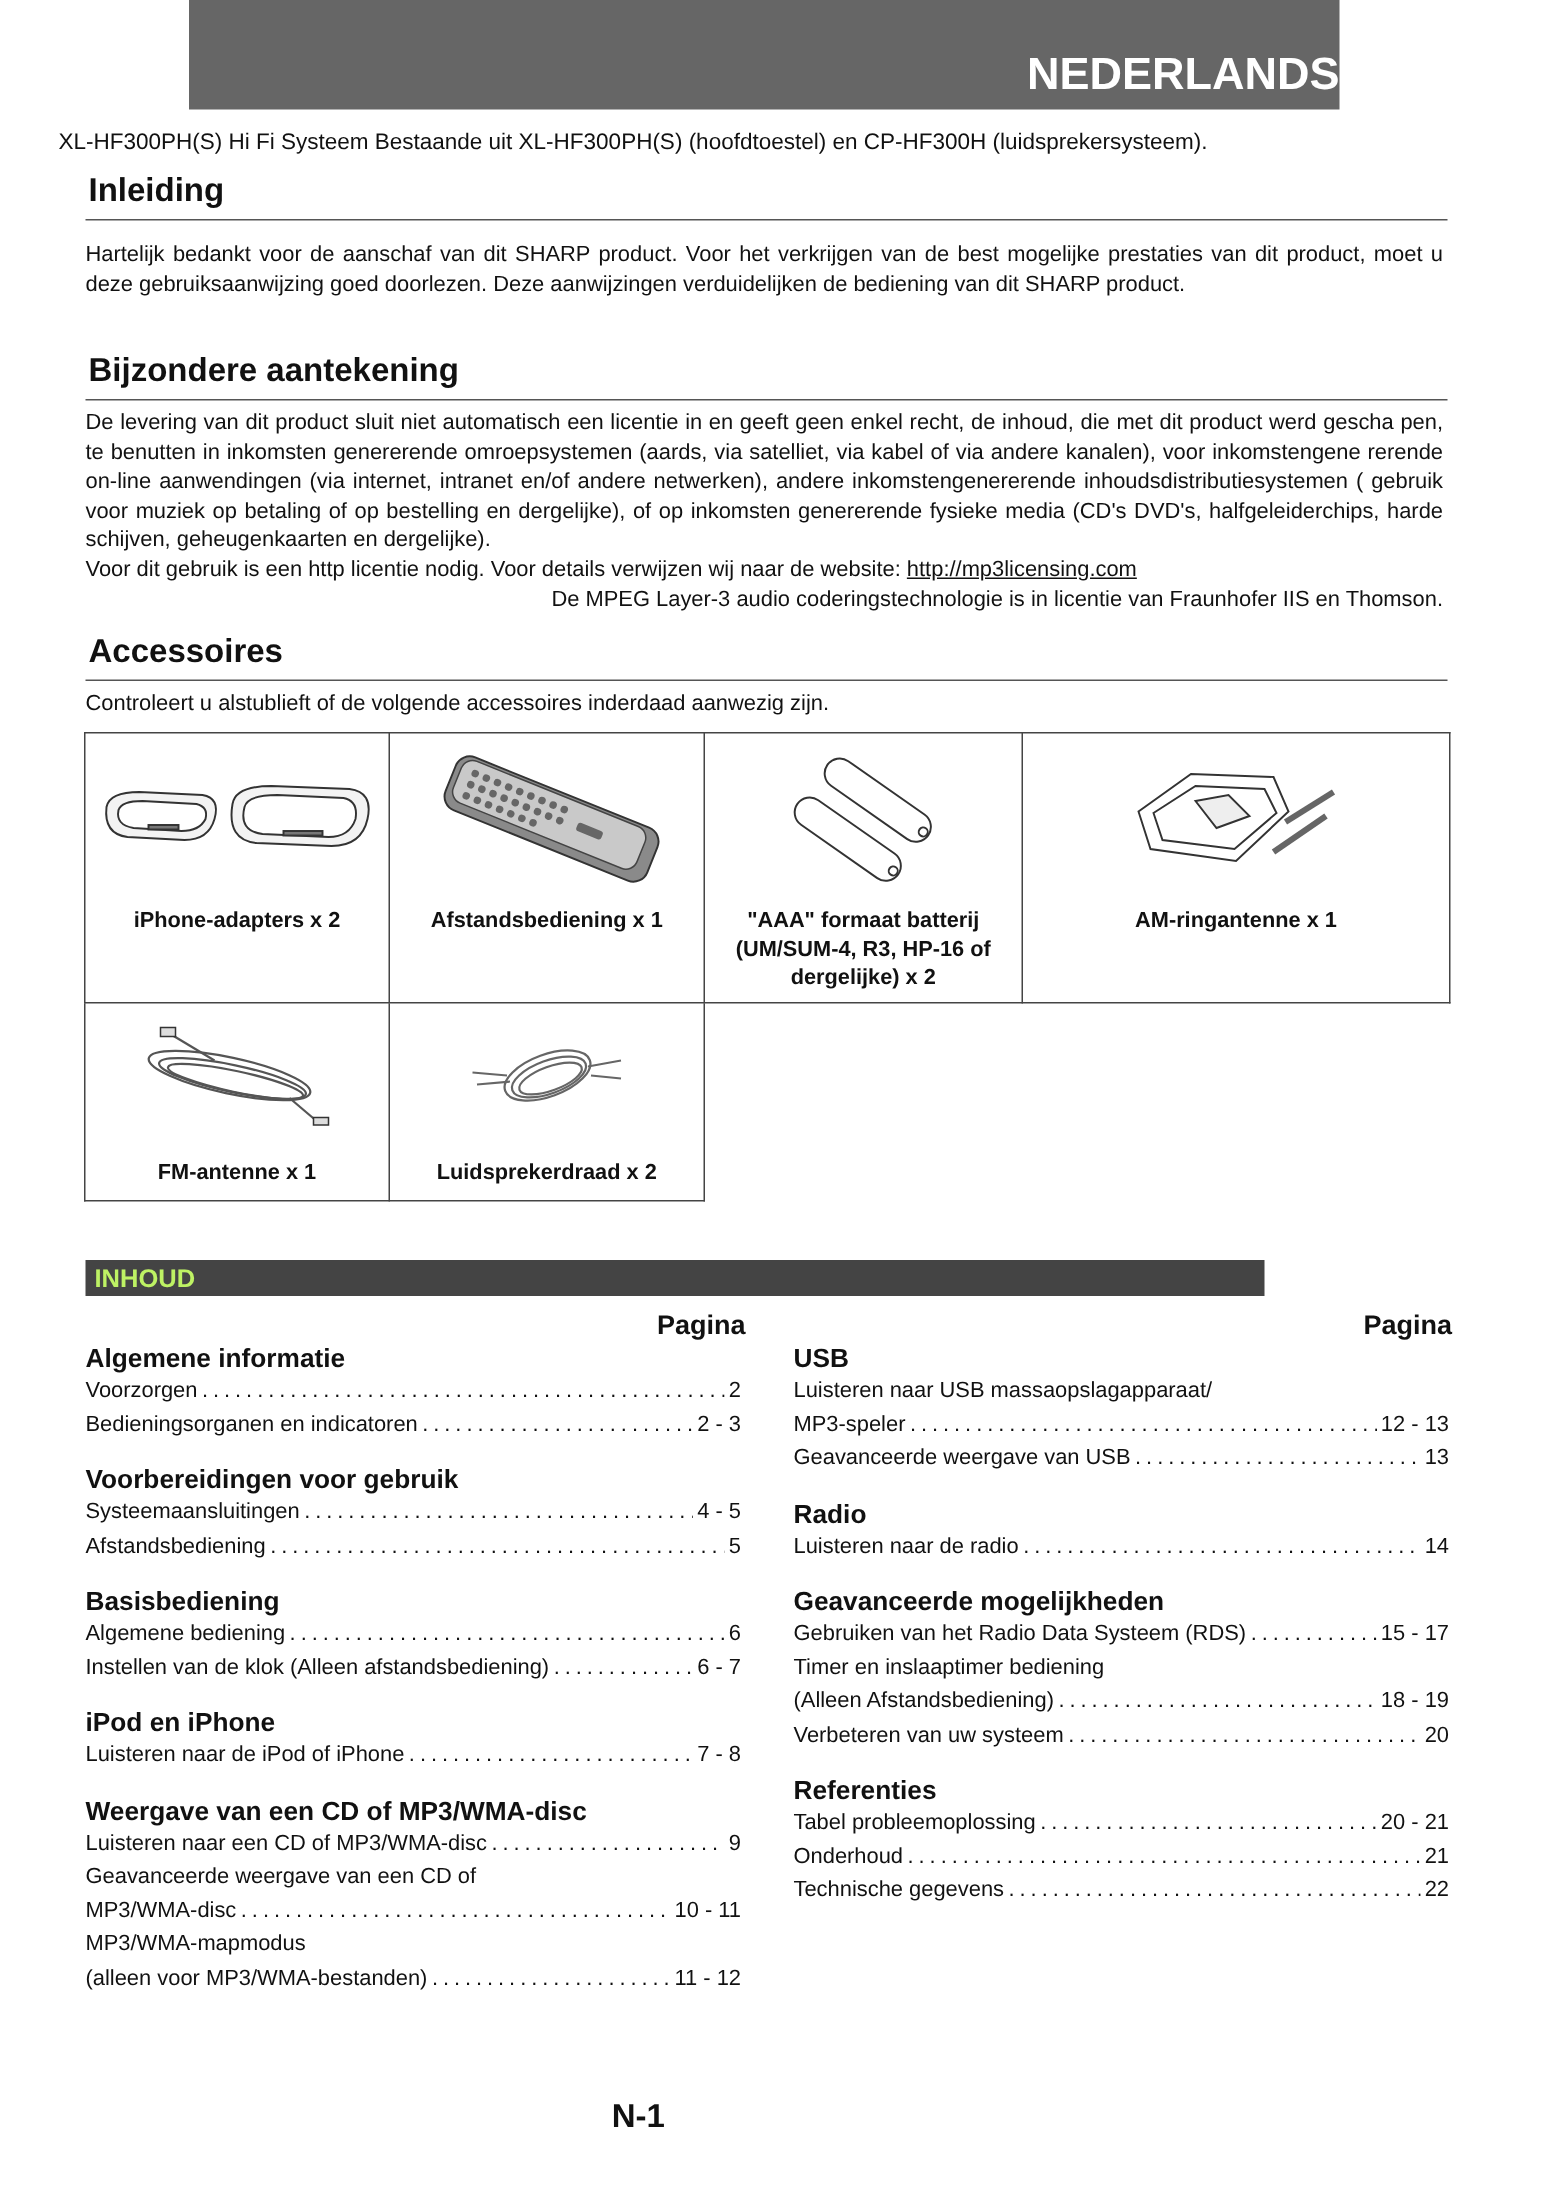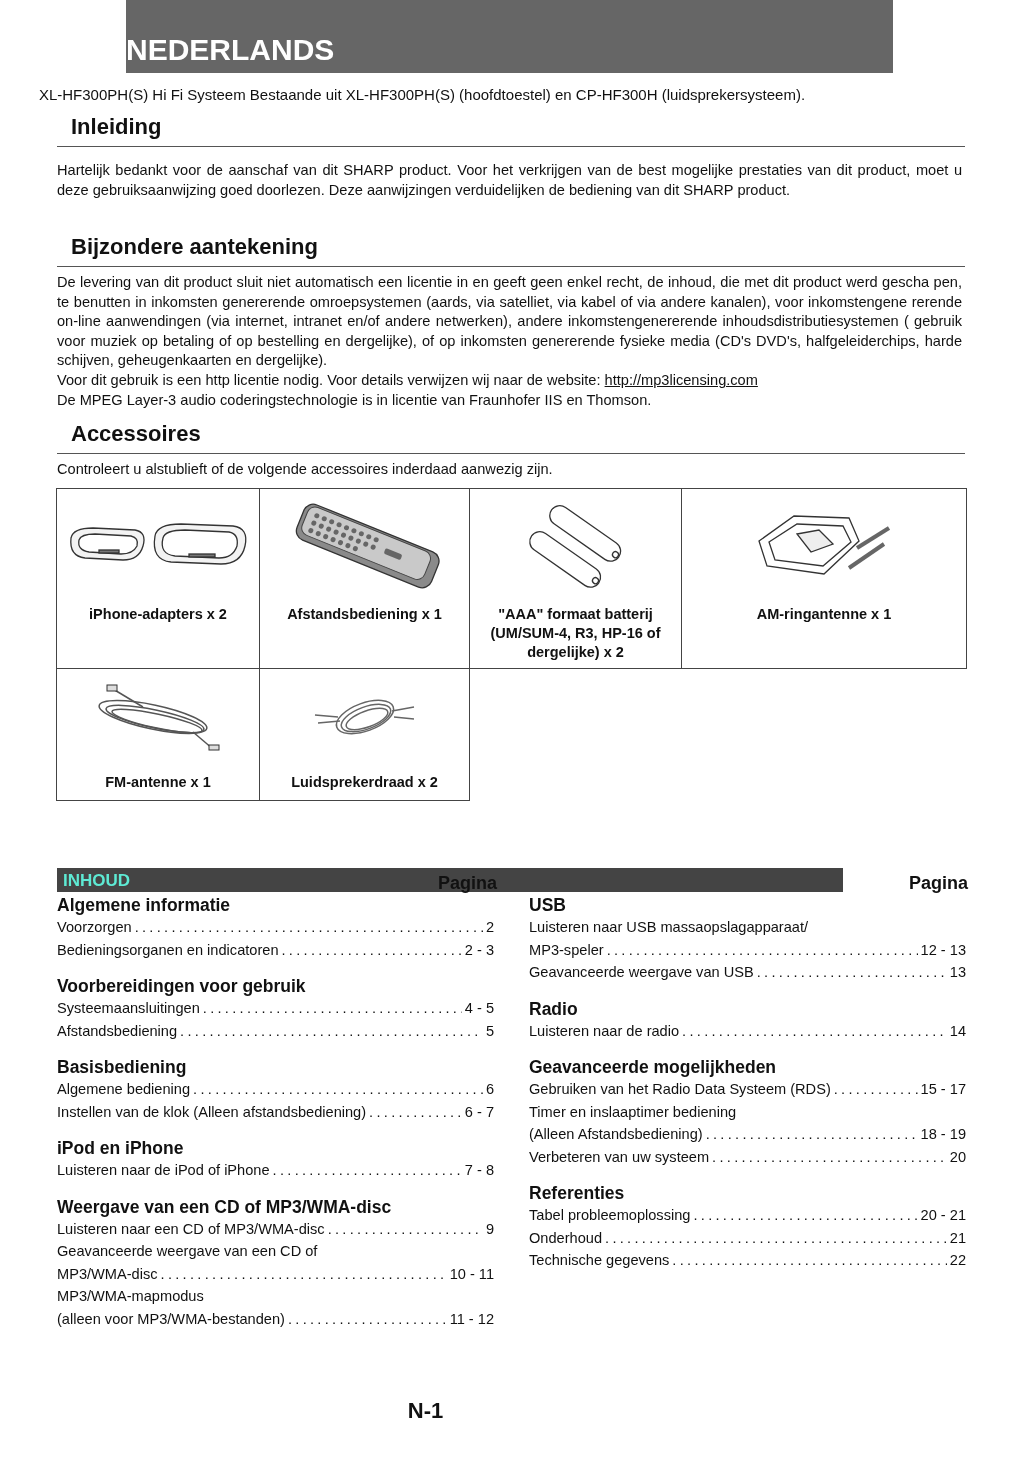--- a/index.html
+++ b/index.html
@@ -1,29 +1,29 @@
 <!DOCTYPE html>
 <html><head>
 <meta charset="utf-8">
 <style>
   html, body { margin: 0; padding: 0; background: #ffffff; }
   body { width: 1027px; height: 1459px; position: relative; font-family: "Liberation Sans", sans-serif; color: #111; overflow: hidden; }
   .abs { position: absolute; }
-  .banner { left: 126px; top: 0; width: 767px; height: 73px; background: #666666; color: #fff; font-weight: bold; font-size: 30px; text-align: left; line-height: 100px; letter-spacing: 0px; }
+  .banner { left: 126px; top: 0; width: 767px; height: 73px; background: #666666; color: #fff; font-weight: bold; font-size: 30px; text-align: right; line-height: 100px; letter-spacing: 0px; }
   .subtitle { left: 0; width: 844px; top: 86px; text-align: center; font-size: 15px; }
-  .h2 { left: 71px; font-size: 22px; font-weight: bold; }
+  .h2 { left: 59px; font-size: 22px; font-weight: bold; }
   .rule { left: 57px; width: 908px; height: 0; border-top: 1.5px solid #555; }
   .para { left: 57px; width: 905px; font-size: 14.6px; line-height: 19.6px; text-align: justify; }
   .para p { margin: 0; }
   .link { text-decoration: underline; }
   table.acc { position: absolute; left: 56px; top: 488px; border-collapse: collapse; }
   table.acc td { border: 1.5px solid #444; vertical-align: top; text-align: center; font-weight: bold; font-size: 14.5px; line-height: 19px; padding: 0; }
   .cellimg { height: 114px; display: flex; align-items: center; justify-content: center; }
   .cellcap { padding: 2px 4px 4px; }
-  .inhoud-bar { left: 57px; top: 840px; width: 786px; height: 24px; background: #444444; color: #5eead4; font-weight: bold; font-size: 17px; line-height: 25px; padding-left: 6px; box-sizing: border-box; margin-top: 28px; }
+  .inhoud-bar { left: 57px; top: 840px; width: 786px; height: 24px; background: #444444; color: #bef264; font-weight: bold; font-size: 17px; line-height: 25px; padding-left: 6px; box-sizing: border-box; }
   .pagina { font-weight: bold; font-size: 18px; }
   .toc-col { width: 437px; }
   .toc-h { font-weight: bold; font-size: 17.5px; line-height: 22px; }
   .toc-row { display: flex; font-size: 14.6px; line-height: 22.5px; }
   .toc-row .t { white-space: nowrap; }
   .toc-row .dots { flex: 1; overflow: hidden; white-space: nowrap; margin: 0 3px; letter-spacing: 3.3px; }
   .toc-row .p { white-space: nowrap; }
   .toc-line { font-size: 14.6px; line-height: 22.5px; }
   .gap { height: 14px; }
   .pagenum { left: 0; width: 851px; top: 1398px; text-align: center; font-size: 22px; font-weight: bold; }
@@ -38,21 +38,21 @@
 
 <div class="abs h2" style="top:114px;">Inleiding</div>
 <div class="abs rule" style="top:146px;"></div>
 <div class="abs para" style="top:161px;">Hartelijk bedankt voor de aanschaf van dit SHARP product. Voor het verkrijgen van de best mogelijke prestaties van dit product, moet u deze gebruiksaanwijzing goed doorlezen. Deze aanwijzingen verduidelijken de bediening van dit SHARP product.</div>
 
 <div class="abs h2" style="top:234px;">Bijzondere aantekening</div>
 <div class="abs rule" style="top:266px;"></div>
 <div class="abs para" style="top:273px;">
   <p>De levering van dit product sluit niet automatisch een licentie in en geeft geen enkel recht, de inhoud, die met dit product werd gescha pen, te benutten in inkomsten genererende omroepsystemen (aards, via satelliet, via kabel of via andere kanalen), voor inkomstengene rerende on-line aanwendingen (via internet, intranet en/of andere netwerken), andere inkomstengenererende inhoudsdistributiesystemen ( gebruik voor muziek op betaling of op bestelling en dergelijke), of op inkomsten genererende fysieke media (CD's DVD's, halfgeleiderchips, harde schijven, geheugenkaarten en dergelijke).</p>
   <p style="text-align:left;"><span>Voor dit gebruik is een http licentie nodig. Voor details verwijzen wij naar de website: </span><span class="link">http://mp3licensing.com</span></p>
-  <p style="text-align:left;">De MPEG Layer-3 audio coderingstechnologie is in licentie van Fraunhofer IIS en Thomson.</p>
+  <p style="text-align:right;">De MPEG Layer-3 audio coderingstechnologie is in licentie van Fraunhofer IIS en Thomson.</p>
 </div>
 
 <div class="abs h2" style="top:421px;">Accessoires</div>
 <div class="abs rule" style="top:453px;"></div>
 <div class="abs para" style="top:460px;">Controleert u alstublieft of de volgende accessoires inderdaad aanwezig zijn.</div>
 
 <table class="acc">
   <tbody>
       <tr style="height:180px;">
     <td style="width:202px;">

